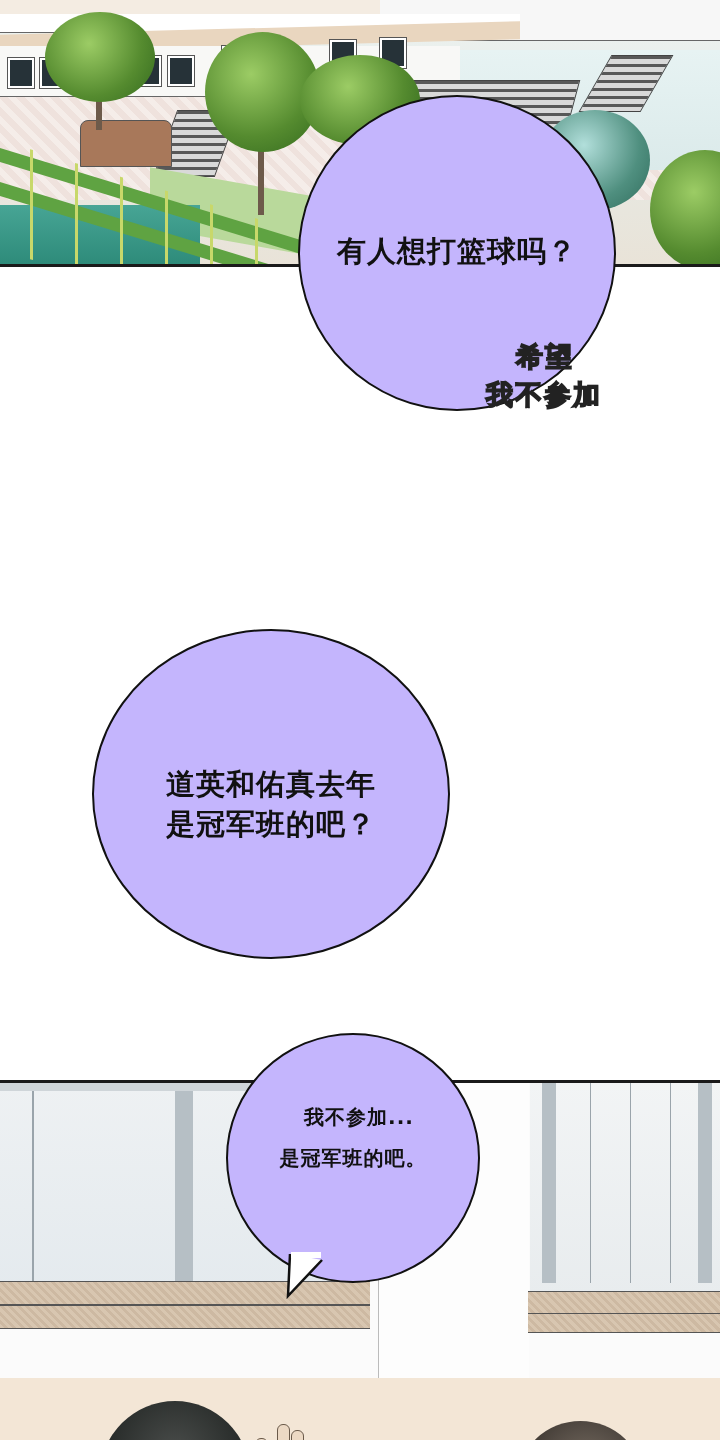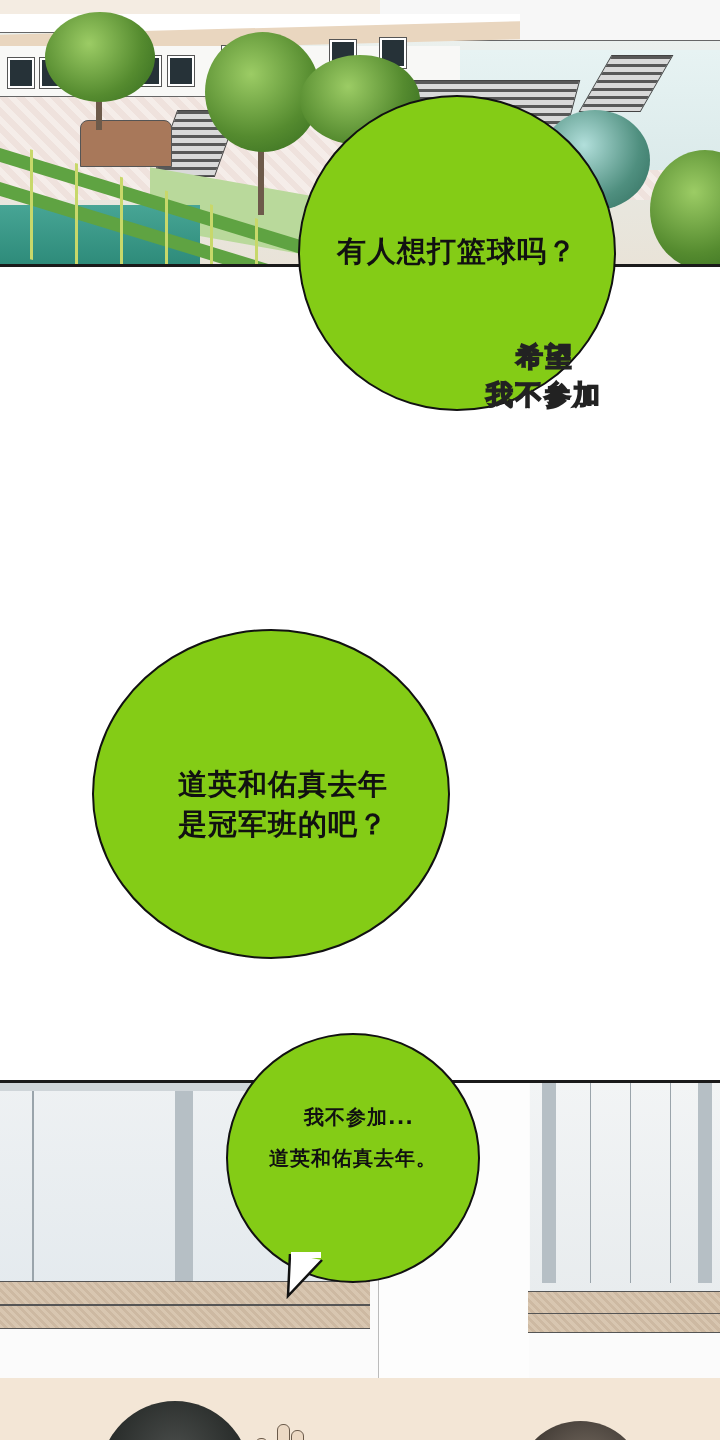--- a/index.html
+++ b/index.html
@@ -24,33 +24,33 @@
   .tree { position:absolute; border-radius:50%; background:radial-gradient(circle at 40% 35%,#9ccc65,#558b2f 60%,#33691e); }
   .trunk { position:absolute; width:6px; background:#6d5a4a; }
   .grass { position:absolute; left:150px; top:185px; width:200px; height:60px; background:#b9d99b; transform:skewY(10deg); }
   .pool { position:absolute; left:0; top:205px; width:200px; height:59px; background:linear-gradient(180deg,#47a595,#2e8b7a); }
   .fence { position:absolute; left:0; top:140px; width:330px; height:110px; transform:skewY(17deg); transform-origin:0 0; }
   .fence-bar { position:absolute; left:0; width:100%; height:14px; background:#5fa342; }
   .fence-post { position:absolute; top:0; width:3px; height:100%; background:#c8d86a; }
   .planter { position:absolute; left:80px; top:120px; width:90px; height:45px; background:#a8785a; border-radius:8px 8px 0 0; border:1px solid #555; }
 
   
-  .bubble { position:absolute; background:#84cc16; border:2.5px solid #111; border-radius:50%; box-sizing:border-box; }
+  .bubble { position:absolute; background:#c4b5fd; border:2.5px solid #111; border-radius:50%; box-sizing:border-box; }
   .bubble1 { left:298px; top:95px; width:318px; height:316px; }
   .bubble-text { position:absolute; left:0; width:100%; text-align:center; color:#111;
                  font-weight:bold; font-size:29px; line-height:42px; letter-spacing:1px; }
   .b1-text { top:133px; }
   .sfx { position:absolute; color:#ffffff; font-weight:bold; font-size:27px; line-height:34px;
          -webkit-text-stroke:1.5px #222; text-shadow:0 0 1px #222; letter-spacing:2px; }
   .sfx-1 { left:516px; top:340px; }
   .sfx-2 { left:486px; top:378px; }
 
   
   .bubble2 { left:92px; top:629px; width:358px; height:330px; }
-  .b2-text { top:133px; font-size:29px; line-height:40px;margin-left:12px; }
+  .b2-text { top:133px; font-size:29px; line-height:40px; }
 
   
   .panel3 { position:absolute; left:0; top:1080px; width:720px; height:360px; overflow:hidden;
             background:#fbfbfb; border-top:3px solid #1a1a1a; }
   .window-l { position:absolute; left:0; top:0; width:355px; height:208px;
               background:linear-gradient(180deg,#eef1f3,#e4eaee); }
   .frame-v { position:absolute; background:#9aa4ab; }
   .sill { position:absolute; background:repeating-linear-gradient(45deg,#d8c6b0 0 3px,#cdb9a2 3px 6px); border-top:1px solid #555; border-bottom:1px solid #555; }
   .window-r { position:absolute; left:530px; top:0; width:190px; height:212px;
               background:linear-gradient(180deg,#f2f4f5,#e8ecee); }
@@ -160,19 +160,19 @@
     <div class="finger" style="left:22px;height:52px"></div>
     <div class="finger" style="left:36px;height:46px"></div>
   </div>
 
   <div class="head2"></div>
 </div>
 
 <div class="bubble bubble3">
   <div class="bubble-text b3-text">
     <div style="padding-left:12px">我不参加...</div>
-    <div>道英和佑真去年。</div>
+    <div>是冠军班的吧。</div>
   </div>
 </div>
 <svg class="tail" viewBox="0 0 60 50">
   <path d="M8 2 L6 44 L40 8" fill="#ffffff" stroke="#111" stroke-width="2.5" stroke-linejoin="miter"></path>
   <rect x="9" y="0" width="30" height="6" fill="#ffffff"></rect>
 </svg>
 
 </body></html>

